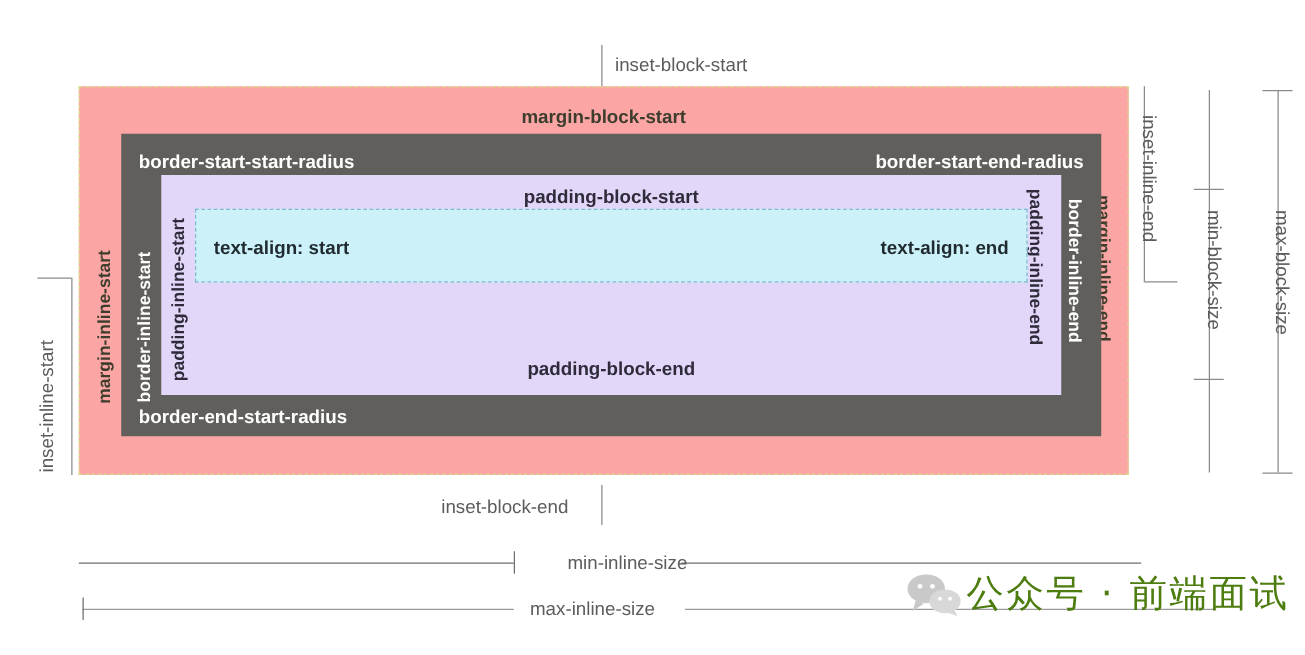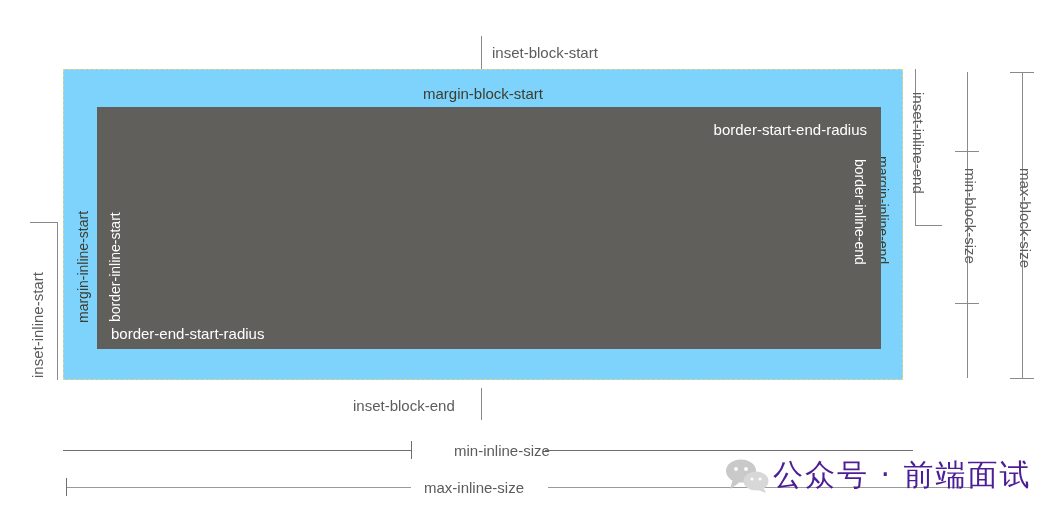--- a/index.html
+++ b/index.html
@@ -16,23 +16,24 @@
     height: 524px;
     background: #ffffff;
     overflow: hidden;
   }
 
   
   .margin-box {
     position: absolute;
     left: 63px; top: 69px;
     width: 840px; height: 311px;
-    background: #7dd3fc;
+    background: #fca5a5;
     border: 1px dashed #d9d98a;
     box-sizing: border-box;
+    font-weight: bold;
   }
   .border-box {
     position: absolute;
     left: 33px; top: 37px;
     width: 784px; height: 242px;
     background: #605f5b;
     box-sizing: border-box;
   }
   .padding-box {
     position: absolute;
@@ -112,21 +113,21 @@
   #watermark {
     position: absolute;
     left: 725px; top: 455px;
     width: 312px; height: 66px;
     pointer-events: none;
   }
   .wm-row1 {
     position: absolute;
     left: 48px; top: 0px;
     font-size: 30px;
-    color: #4c1d95;
+    color: #4d7c0f;
     letter-spacing: 2px;
     white-space: nowrap;
     font-family: "DejaVu Sans", sans-serif;
   }
   .wm-row2 {
     position: absolute;
     left: 88px; top: 38px;
     font-size: 21px;
     color: #c3c3c3;
     white-space: nowrap;
@@ -154,27 +155,44 @@
 
     <div class="band-label lbl-yellow center-x" style="top:16px;">margin-block-start</div>
 
 
     <div class="vlabel up lbl-yellow" style="left:12px; top:253px;">margin-inline-start</div>
 
     <div class="vlabel down lbl-yellow" style="left:826px; top:86px;">margin-inline-end</div>
 
     <div class="border-box">
 
+      <div class="band-label lbl-dark" style="left:14px; top:15px;">border-start-start-radius</div>
       <div class="band-label lbl-dark" style="right:14px; top:15px;">border-start-end-radius</div>
 
       <div class="band-label lbl-dark" style="left:14px; top:219px;">border-end-start-radius</div>
 
       <div class="vlabel up lbl-dark" style="left:11px; top:215px;">border-inline-start</div>
       <div class="vlabel down lbl-dark" style="left:770px; top:52px;">border-inline-end</div>
 
+      <div class="padding-box">
+
+        <div class="band-label lbl-purple center-x" style="top:10px;">padding-block-start</div>
+
+        <div class="band-label lbl-purple center-x" style="top:148px;">padding-block-end</div>
+
+        <div class="vlabel up lbl-purple" style="left:6px; top:165px;">padding-inline-start</div>
+
+        <div class="vlabel down lbl-purple" style="left:707px; top:11px;">padding-inline-end</div>
+
+        <div class="content-box">
+          <div class="band-label lbl-cyan" style="left:14px; top:23px;">text-align: start</div>
+          <div class="band-label lbl-cyan" style="right:14px; top:23px;">text-align: end</div>
+        </div>
+
+      </div>
     </div>
   </div>
 
   <div class="mline-v" style="left:915px; top:69px; height:156px;"></div>
   <div class="tick-h" style="left:915px; top:225px; width:27px;"></div>
   <div class="meas-label rot-down" style="left:926px; top:92px;">inset-inline-end</div>
 
   <div class="mline-v" style="left:967px; top:72px; height:306px;"></div>
   <div class="tick-h" style="left:955px; top:151px; width:24px;"></div>
   <div class="tick-h" style="left:955px; top:303px; width:24px;"></div>

